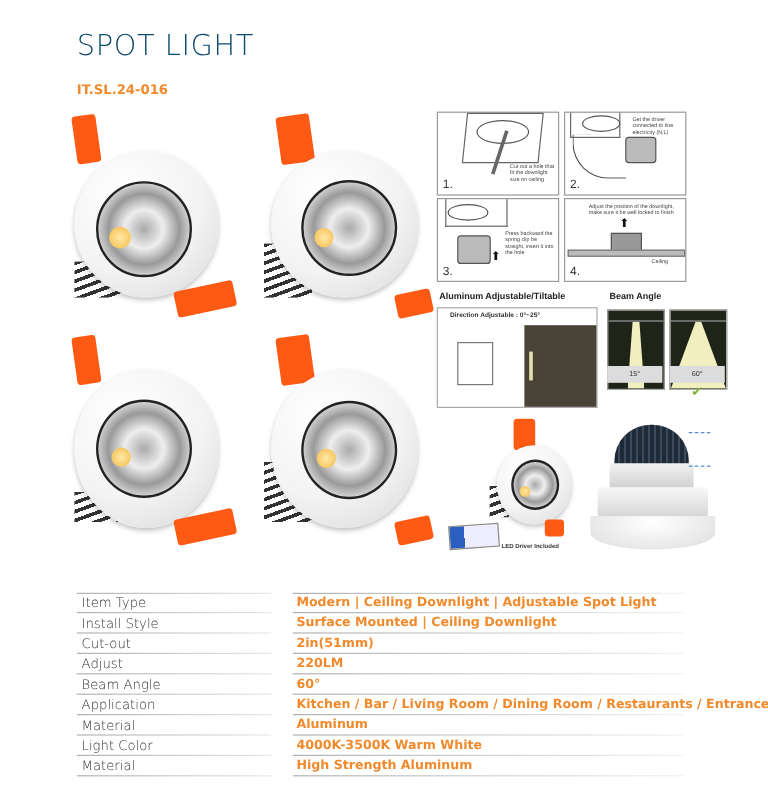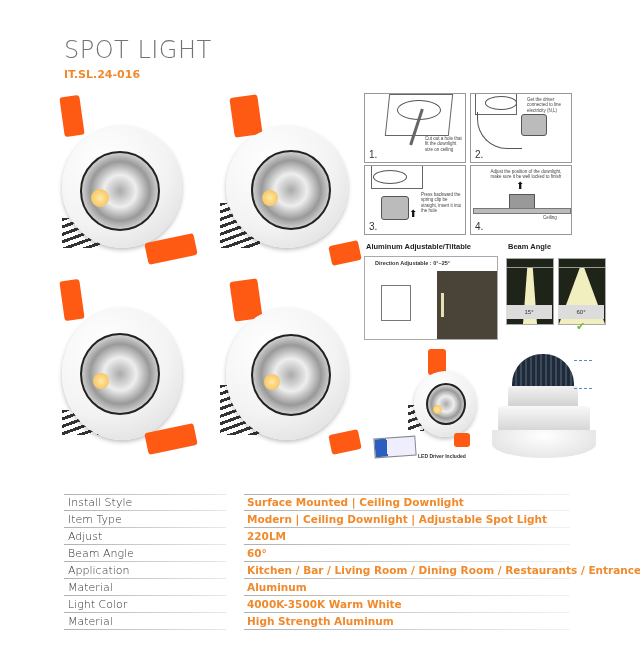--- a/index.html
+++ b/index.html
@@ -1,17 +1,17 @@
 <!DOCTYPE html>
 <html><head>
 <meta charset="utf-8">
 <style>
   html, body { margin: 0; padding: 0; background: #ffffff; }
   body { width: 640px; height: 670px; position: relative; overflow: hidden; font-family: "Liberation Sans", sans-serif; }
-  .title { position: absolute; left: 64px; top: 36px; font-size: 24px; color: #737373; letter-spacing: 0.5px; font-family: "DejaVu Sans", sans-serif; font-weight: 300; }
+  .title { position: absolute; left: 64px; top: 24px; font-size: 24px; color: #0c4a6e; letter-spacing: 0.5px; font-family: "DejaVu Sans", sans-serif; font-weight: 300; }
   .code { position: absolute; left: 64px; top: 68px; font-size: 11px; font-weight: bold; color: #f08a2c; font-family: "DejaVu Sans", sans-serif; }
 
   
   .prod { position: absolute; width: 145px; height: 185px; }
   .clip { position: absolute; background: #ff5a14; border-radius: 3px; }
   .fins { position: absolute; background: repeating-linear-gradient(160deg, #333 0 3px, transparent 3px 7px); }
   .ring { position: absolute; border-radius: 50%; background: radial-gradient(circle at 35% 30%, #ffffff 0%, #f3f3f3 55%, #d8d8d8 100%); box-shadow: 0 2px 4px rgba(0,0,0,0.25); }
   .reflector { position: absolute; border-radius: 50%; border: 2px solid #222; background: radial-gradient(circle at 50% 50%, #aaa 0%, #eee 30%, #999 55%, #ddd 75%, #c8c8c8 100%); }
   .chip { position: absolute; border-radius: 50%; background: radial-gradient(circle, #ffe9a8 0%, #f7c35a 80%); }
 
@@ -165,28 +165,34 @@
   <div style="position:absolute; left:80px; top:10px; width:18px; height:1px; border-top:1px dashed #5a8ac9;"></div>
   <div style="position:absolute; left:80px; top:38px; width:18px; height:1px; border-top:1px dashed #5a8ac9;"></div>
 </div>
 
 <div class="spec">
   <div class="row topline" style="height:0;">
       <div class="lk"></div>
       <div class="lv"></div>
     </div>
   <div class="row">
+      <span class="k">Item Type</span>
+      <span class="v">Modern | Ceiling Downlight | Adjustable Spot Light</span>
+      <div class="lk"></div>
+      <div class="lv"></div>
+    </div>
+  <div class="row">
       <span class="k">Install Style</span>
       <span class="v">Surface Mounted  | Ceiling Downlight</span>
       <div class="lk"></div>
       <div class="lv"></div>
     </div>
   <div class="row">
-      <span class="k">Item Type</span>
-      <span class="v">Modern | Ceiling Downlight | Adjustable Spot Light</span>
+      <span class="k">Cut-out</span>
+      <span class="v">2in(51mm)</span>
       <div class="lk"></div>
       <div class="lv"></div>
     </div>
   <div class="row">
       <span class="k">Adjust</span>
       <span class="v">220LM</span>
       <div class="lk"></div>
       <div class="lv"></div>
     </div>
   <div class="row">

